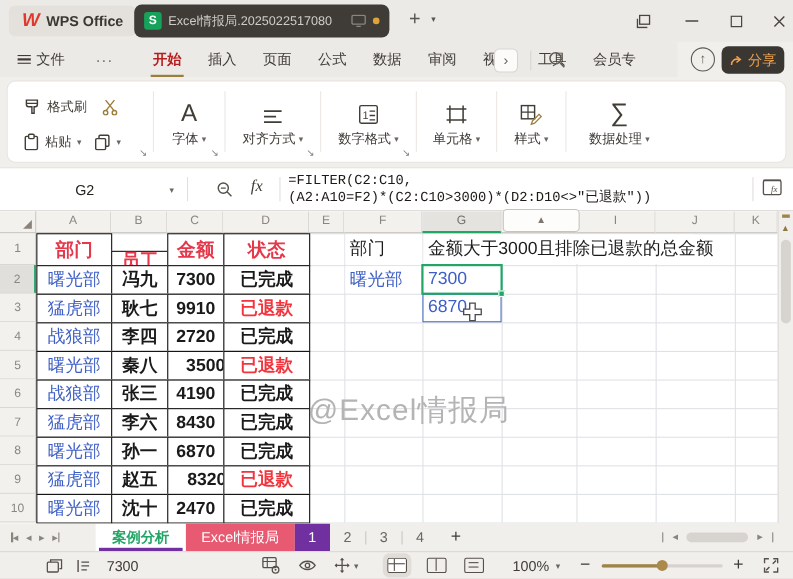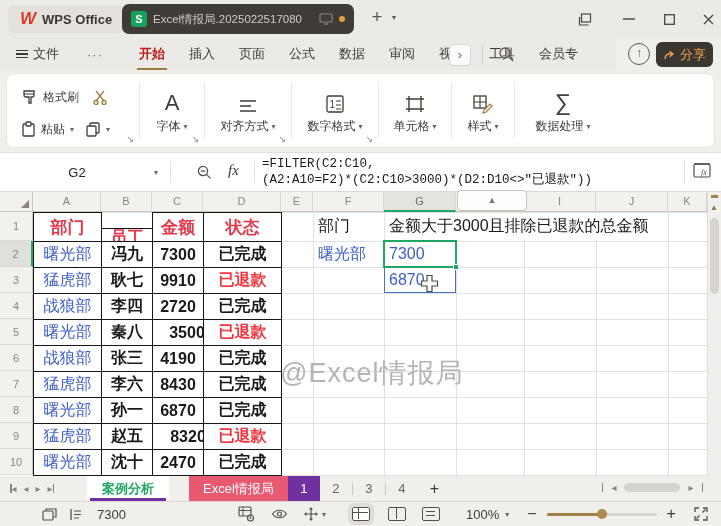--- a/index.html
+++ b/index.html
@@ -109,21 +109,21 @@
   
   #tabbar { position:absolute; left:0; top:476px; width:721px; height:25px; background:#f1efec;
     display:flex; align-items:stretch; font-size:13px; }
   #tab-nav { display:flex; align-items:center; gap:7px; padding:0 10px 0 10px; color:#8a857d; font-size:10px; width:87px; flex:none; }
   .navg { display:flex; align-items:center; }
   .navbar-i { display:inline-block; width:1.5px; height:9px; background:#8a857d; }
   #sheet-tab-list { display:flex; align-items:stretch; }
   .stab { display:flex; align-items:center; justify-content:center; white-space:nowrap; position:relative; }
   .stab.st-active { background:#fff; color:var(--accent-green); font-weight:bold; padding:0 15px; }
   .stab.st-active::after { content:""; position:absolute; left:3px; right:3px; bottom:0; height:3px; background:var(--sheet-tab-purple); }
-  .stab.st-red { background:var(--sheet-tab-red); color:#fff; padding:12px 14px;margin-left:20px; }
+  .stab.st-red { background:var(--sheet-tab-red); color:#fff; padding:12px 14px; }
   .stab.st-purple { background:var(--sheet-tab-purple); color:#fff; width:32px; }
   .stab.st-plain { color:#6b665f; width:32px; }
   .stab-sep { width:1px; height:12px; background:#c9c6c2; align-self:center; }
   #add-sheet { display:flex; align-items:center; padding:0 12px; font-size:16px; color:#3f3b36; }
   #hscroll { position:absolute; right:18px; top:482px; display:flex; align-items:center; gap:8px; color:#8a857d; font-size:10px; }
   #hthumb { width:56px; height:9px; background:#d7d4d0; border-radius:5px; }
   
   #statusbar { position:absolute; left:0; top:501px; width:721px; height:25px; background:#f1efec;
     border-top:1px solid #dcd9d5; display:flex; align-items:center; font-size:13px; color:#3f3b36; }
   .sb-ic { display:flex; align-items:center; justify-content:center; }

